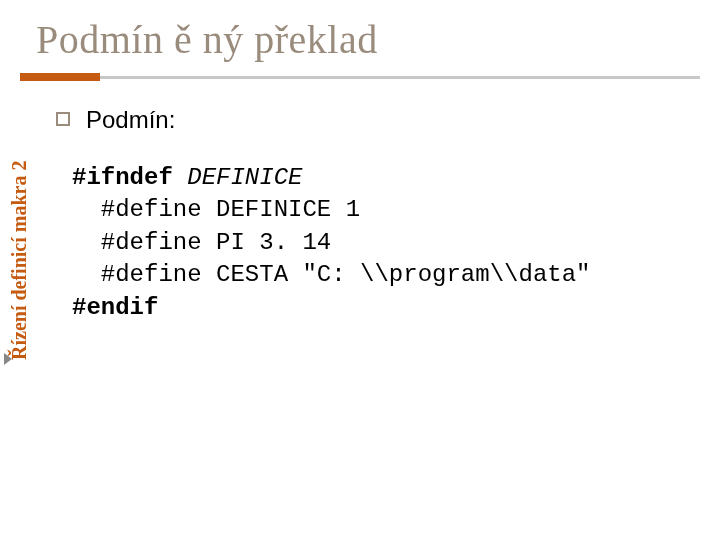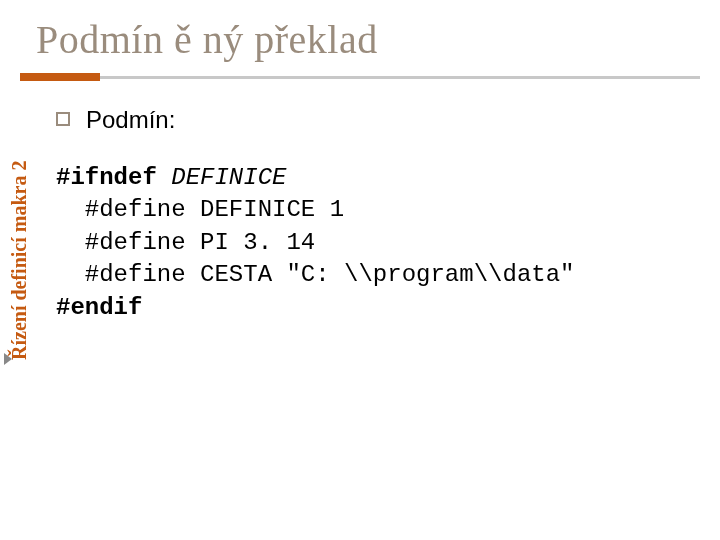--- a/index.html
+++ b/index.html
@@ -31,21 +31,21 @@
   .bullet-box {
     width: 14px; height: 14px; border: 2px solid #9a8c7d;
     margin-top: 6px; flex: 0 0 auto;
   }
   .bullet-text { font-size: 24px; color: #000; }
 
   .code {
     font-family: 'Courier New', Courier, monospace;
     font-size: 24px;
     line-height: 1.35;
-    padding: 28px 0 0 56px;
+    padding: 28px 0 0 72px;
     white-space: pre;
     color: #000;
   }
   .code .bold { font-weight: 700; }
   .code .italic { font-style: italic; }
 
   .side-label {
     position: absolute;
     left: 8px;
     top: 360px;

